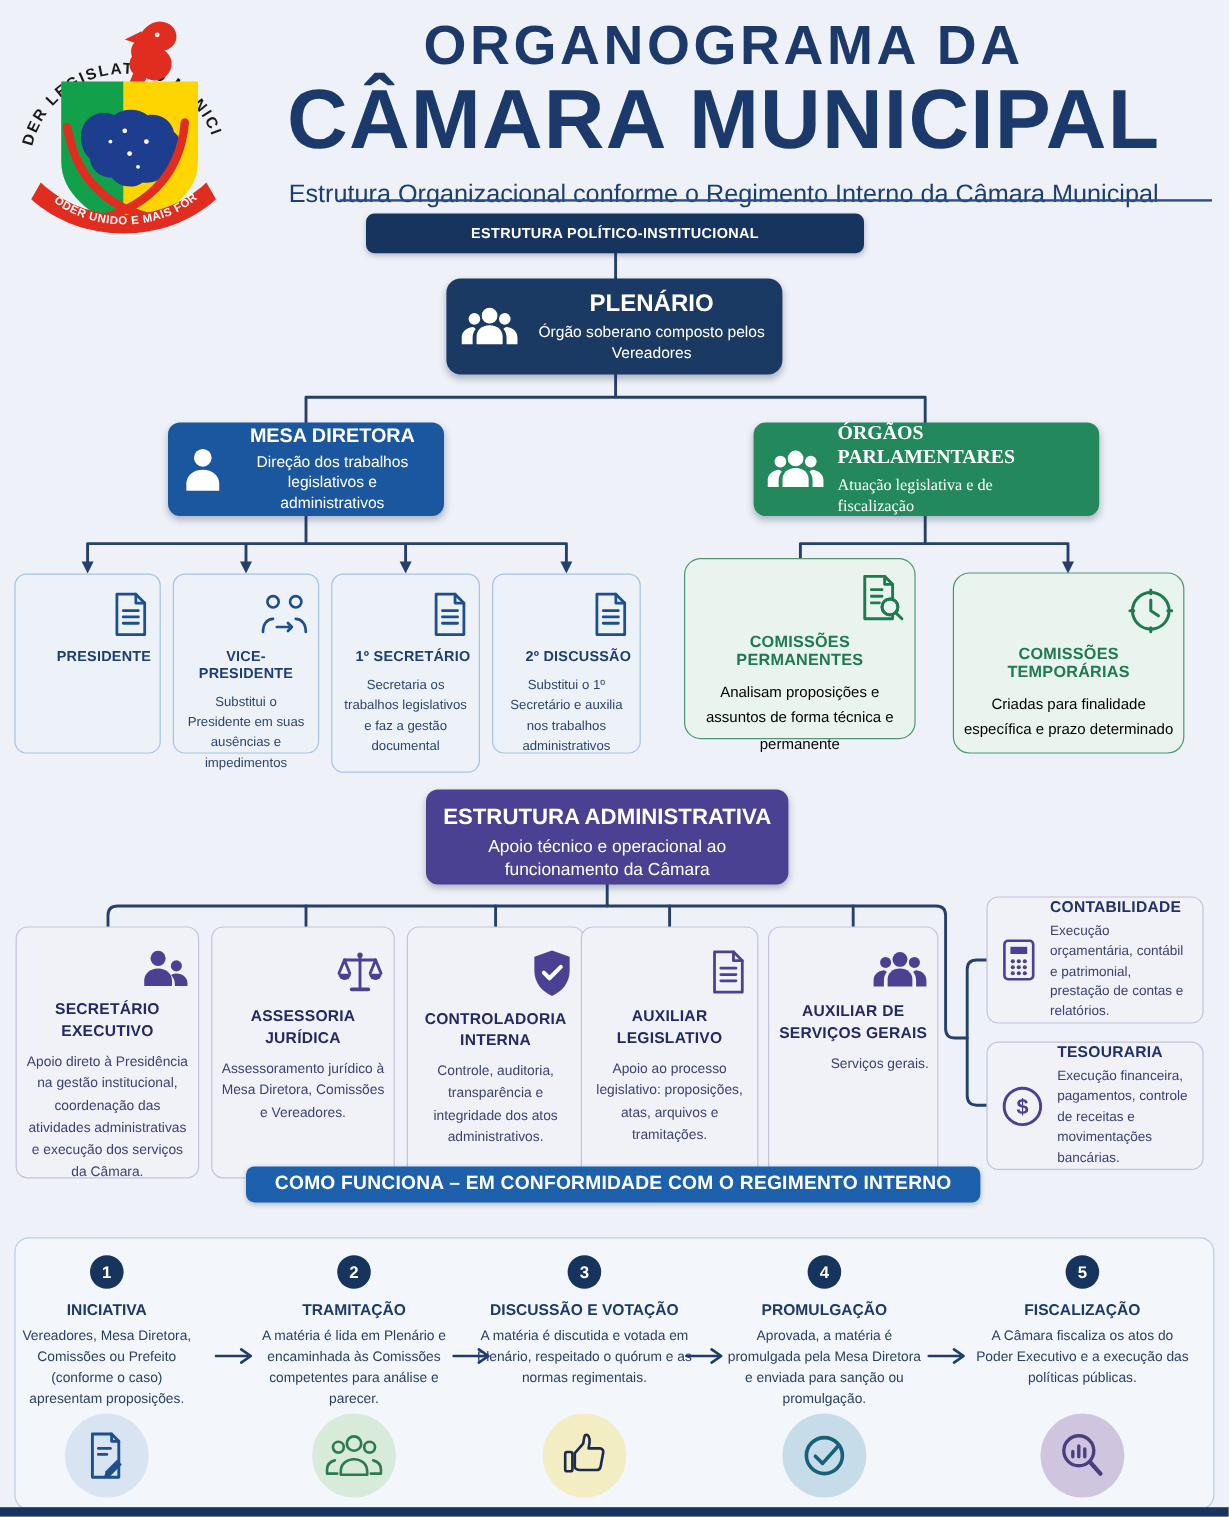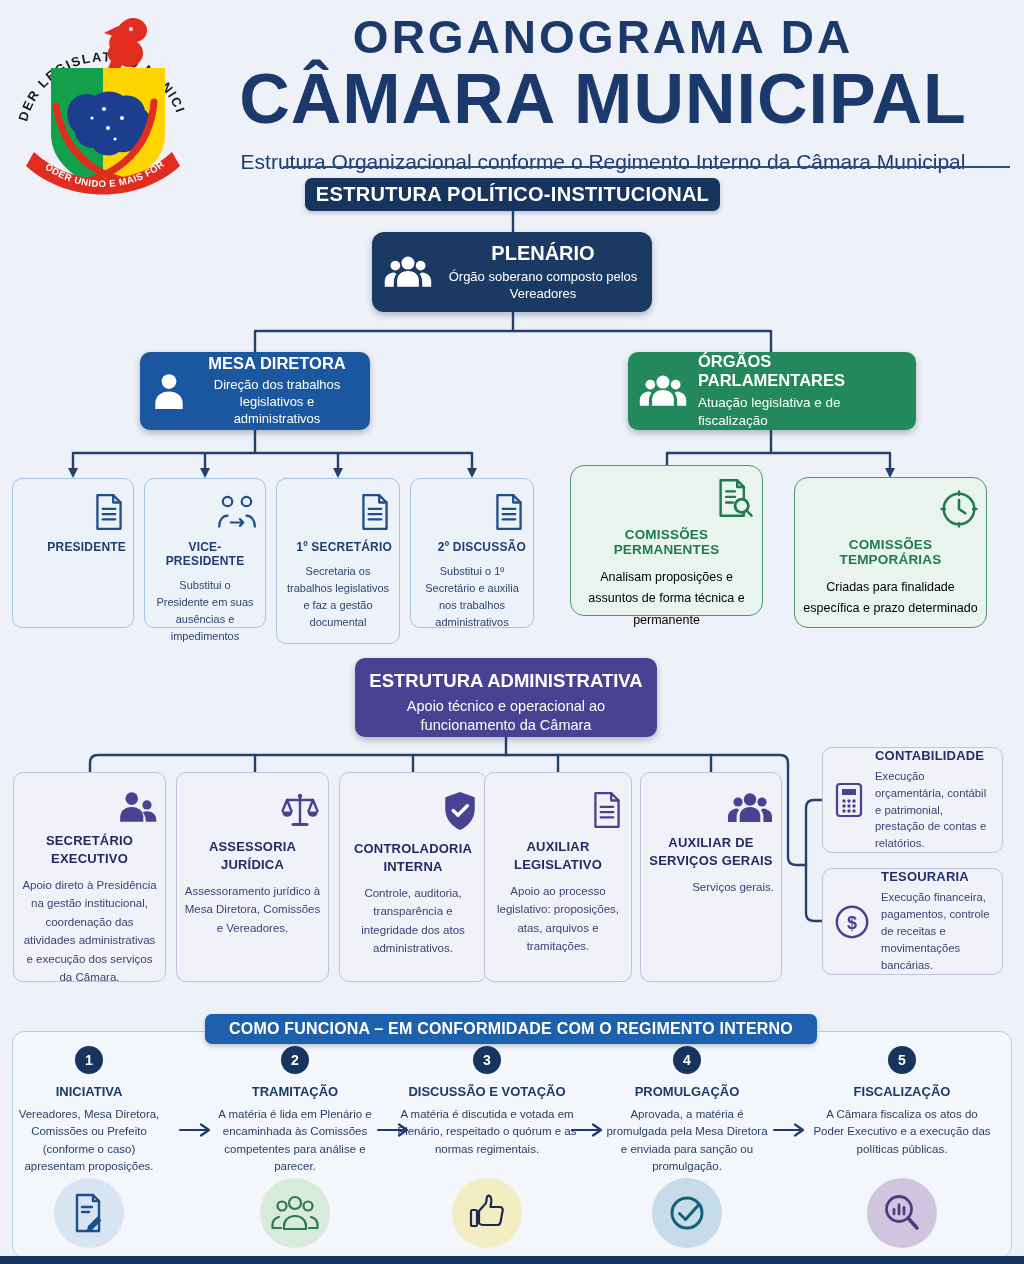--- a/index.html
+++ b/index.html
@@ -24,21 +24,21 @@
 
   
   .org-box{position:absolute; border-radius:12px; color:#fff; display:flex; align-items:center;
            box-shadow:0 3px 6px rgba(20,40,80,.30);}
   .org-box .icon{flex:0 0 auto; display:flex; align-items:center; justify-content:center; color:#fff;}
   .org-box .txt{flex:1 1 auto; padding-right:10px;}
   .org-title{font-weight:bold;}
   .org-desc{margin-top:4px; line-height:1.3;}
   .box-navy{background:#1b3a63;}
   .box-blue{background:#1b579f;}
-  .box-green{background:#23895c;}
+  .box-green{background:#23895c;font-family:Liberation Serif, serif;}
   .box-purple{background:#4a4192; display:block; text-align:center; padding-top:12px;}
 
   
   .card{position:absolute; display:flex; flex-direction:column; align-items:flex-end;
         text-align:center; box-sizing:border-box; padding:13px 7px 8px 7px;}
   .card .icon{margin-bottom:8px;}
   .card-title{font-weight:bold; letter-spacing:.2px;}
   .card-desc{line-height:1.55;}
 
   .card-blue{background:#edf2f9; border:1.5px solid #a6c3e2; border-radius:10px;}
@@ -141,21 +141,21 @@
     </svg>
   </div>
 
   <div class="header-text">
     <div class="title1">ORGANOGRAMA DA</div>
     <div class="title2">CÂMARA MUNICIPAL</div>
     <div class="subtitle">Estrutura Organizacional conforme o Regimento Interno da Câmara Municipal</div>
   </div>
   <div class="header-rule"></div>
 
-  <div class="banner banner-navy" style="left:305px;top:178px;width:415px;height:33px;line-height:33px;font-size:20px;letter-spacing:.3px">ESTRUTURA POLÍTICO-INSTITUCIONAL</div>
+  <div class="banner banner-navy" style="left:305px;top:178px;width:415px;height:33px;line-height:33px;font-size:12px;letter-spacing:.3px">ESTRUTURA POLÍTICO-INSTITUCIONAL</div>
 
   <div class="org-box box-navy" style="left:372px;top:232px;width:280px;height:80px">
     <span class="icon" style="width:72px">
       <svg width="52" height="38" viewBox="0 0 48 36" fill="#fff">
         <circle cx="12" cy="12" r="4.6"></circle>
           <circle cx="36" cy="12" r="4.6"></circle>
           <circle cx="24" cy="9.5" r="6.2"></circle>
         <path d="M24 17c-6.3 0-10.3 4-10.3 9v6h20.6v-6c0-5-4-9-10.3-9z"></path>
         <path d="M10.5 18.5C5.5 19 2 22.4 2 26.8V32h8.6v-5.2c0-2.6.9-5 2.5-6.8-.9-.9-1.7-1.4-2.6-1.5z"></path>
         <path d="M37.5 18.5c5 .5 8.5 3.9 8.5 8.3V32h-8.6v-5.2c0-2.6-.9-5-2.5-6.8.9-.9 1.7-1.4 2.6-1.5z"></path>
@@ -377,21 +377,21 @@
         <text x="20" y="27" text-anchor="middle" font-size="19" font-weight="bold" fill="currentColor" stroke="none">$</text>
       </svg>
     </span>
     <div class="txt">
       <div class="card-title">TESOURARIA</div>
       <div class="card-desc">Execução financeira, pagamentos, controle de receitas e movimentações bancárias.</div>
     </div>
   </div>
 
   <div class="bottom-panel"></div>
-  <div class="banner banner-blue" style="left:205px;top:1014px;width:612px;height:30px;line-height:30px;font-size:16px;letter-spacing:.2px">COMO FUNCIONA – EM CONFORMIDADE COM O REGIMENTO INTERNO</div>
+  <div class="banner banner-blue" style="left:205px;top:972px;width:612px;height:30px;line-height:30px;font-size:16px;letter-spacing:.2px">COMO FUNCIONA – EM CONFORMIDADE COM O REGIMENTO INTERNO</div>
 
   <div class="step-col" style="left:14px;width:150px">
     <div class="step-num">1</div>
     <div class="step-title">INICIATIVA</div>
     <div class="step-desc">Vereadores, Mesa Diretora, Comissões ou Prefeito (conforme o caso) apresentam proposições.</div>
   </div>
   <div class="step-col" style="left:210px;width:170px">
     <div class="step-num">2</div>
     <div class="step-title">TRAMITAÇÃO</div>
     <div class="step-desc">A matéria é lida em Plenário e encaminhada às Comissões competentes para análise e parecer.</div>

